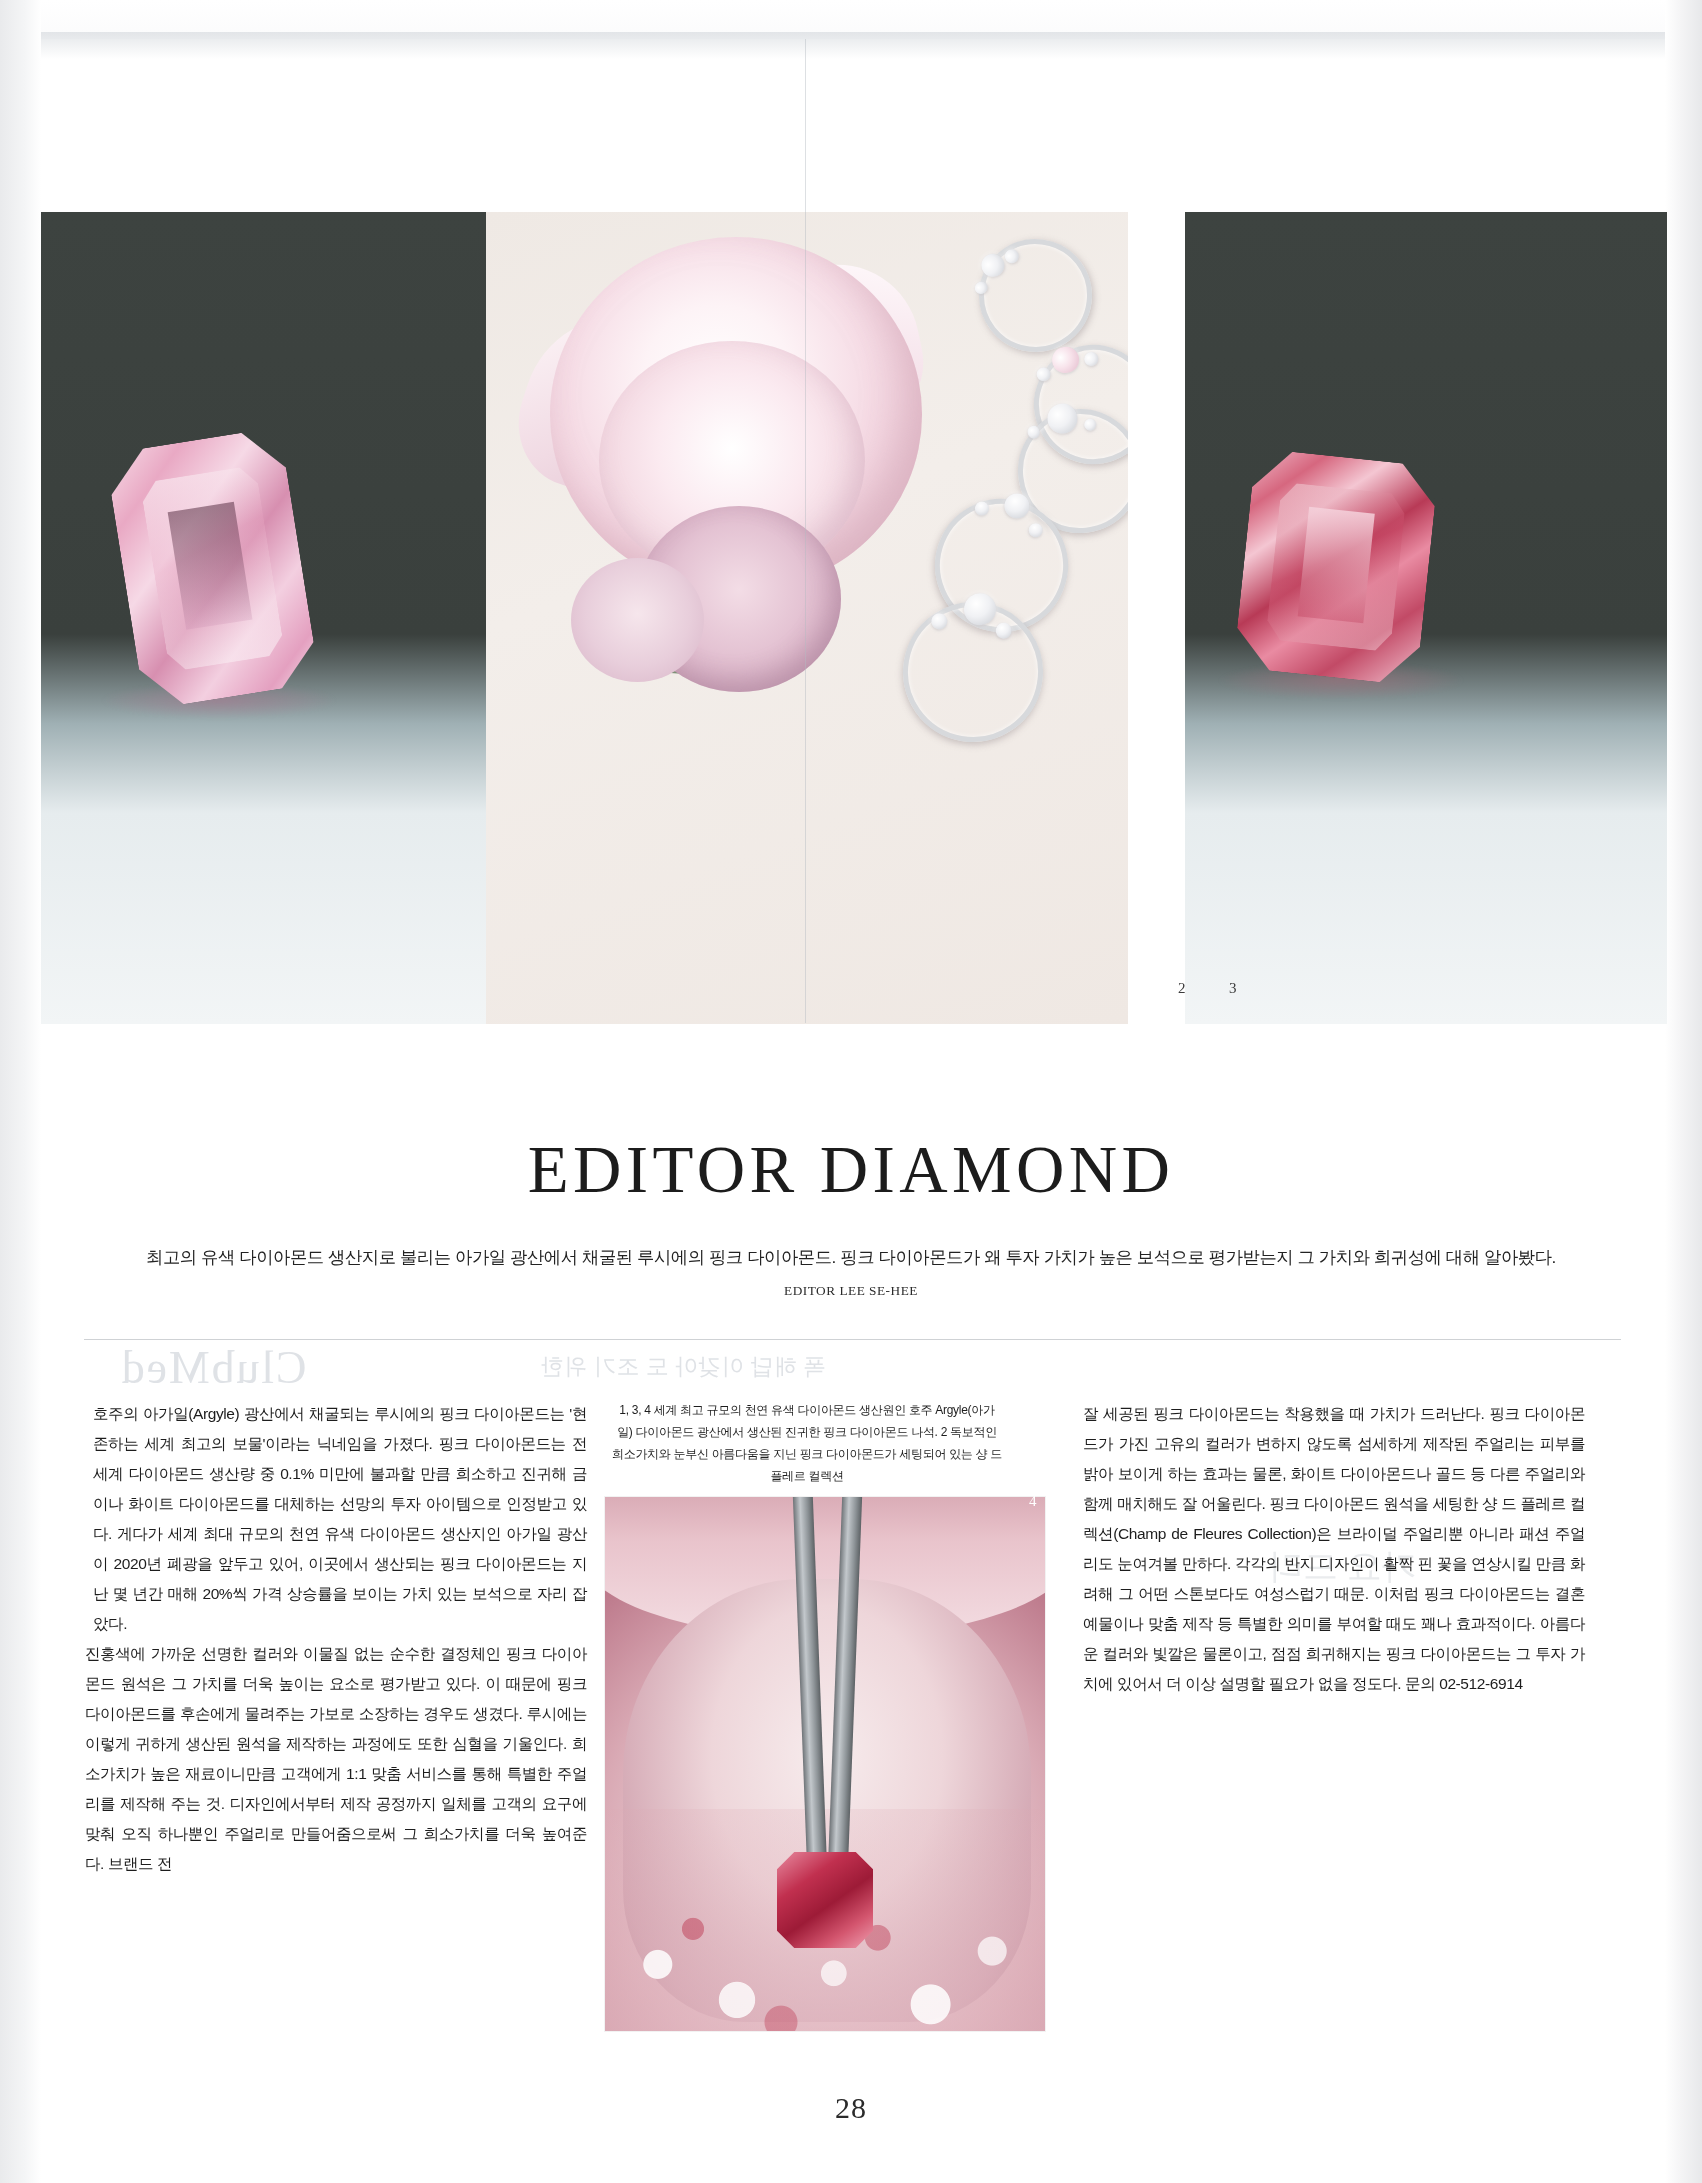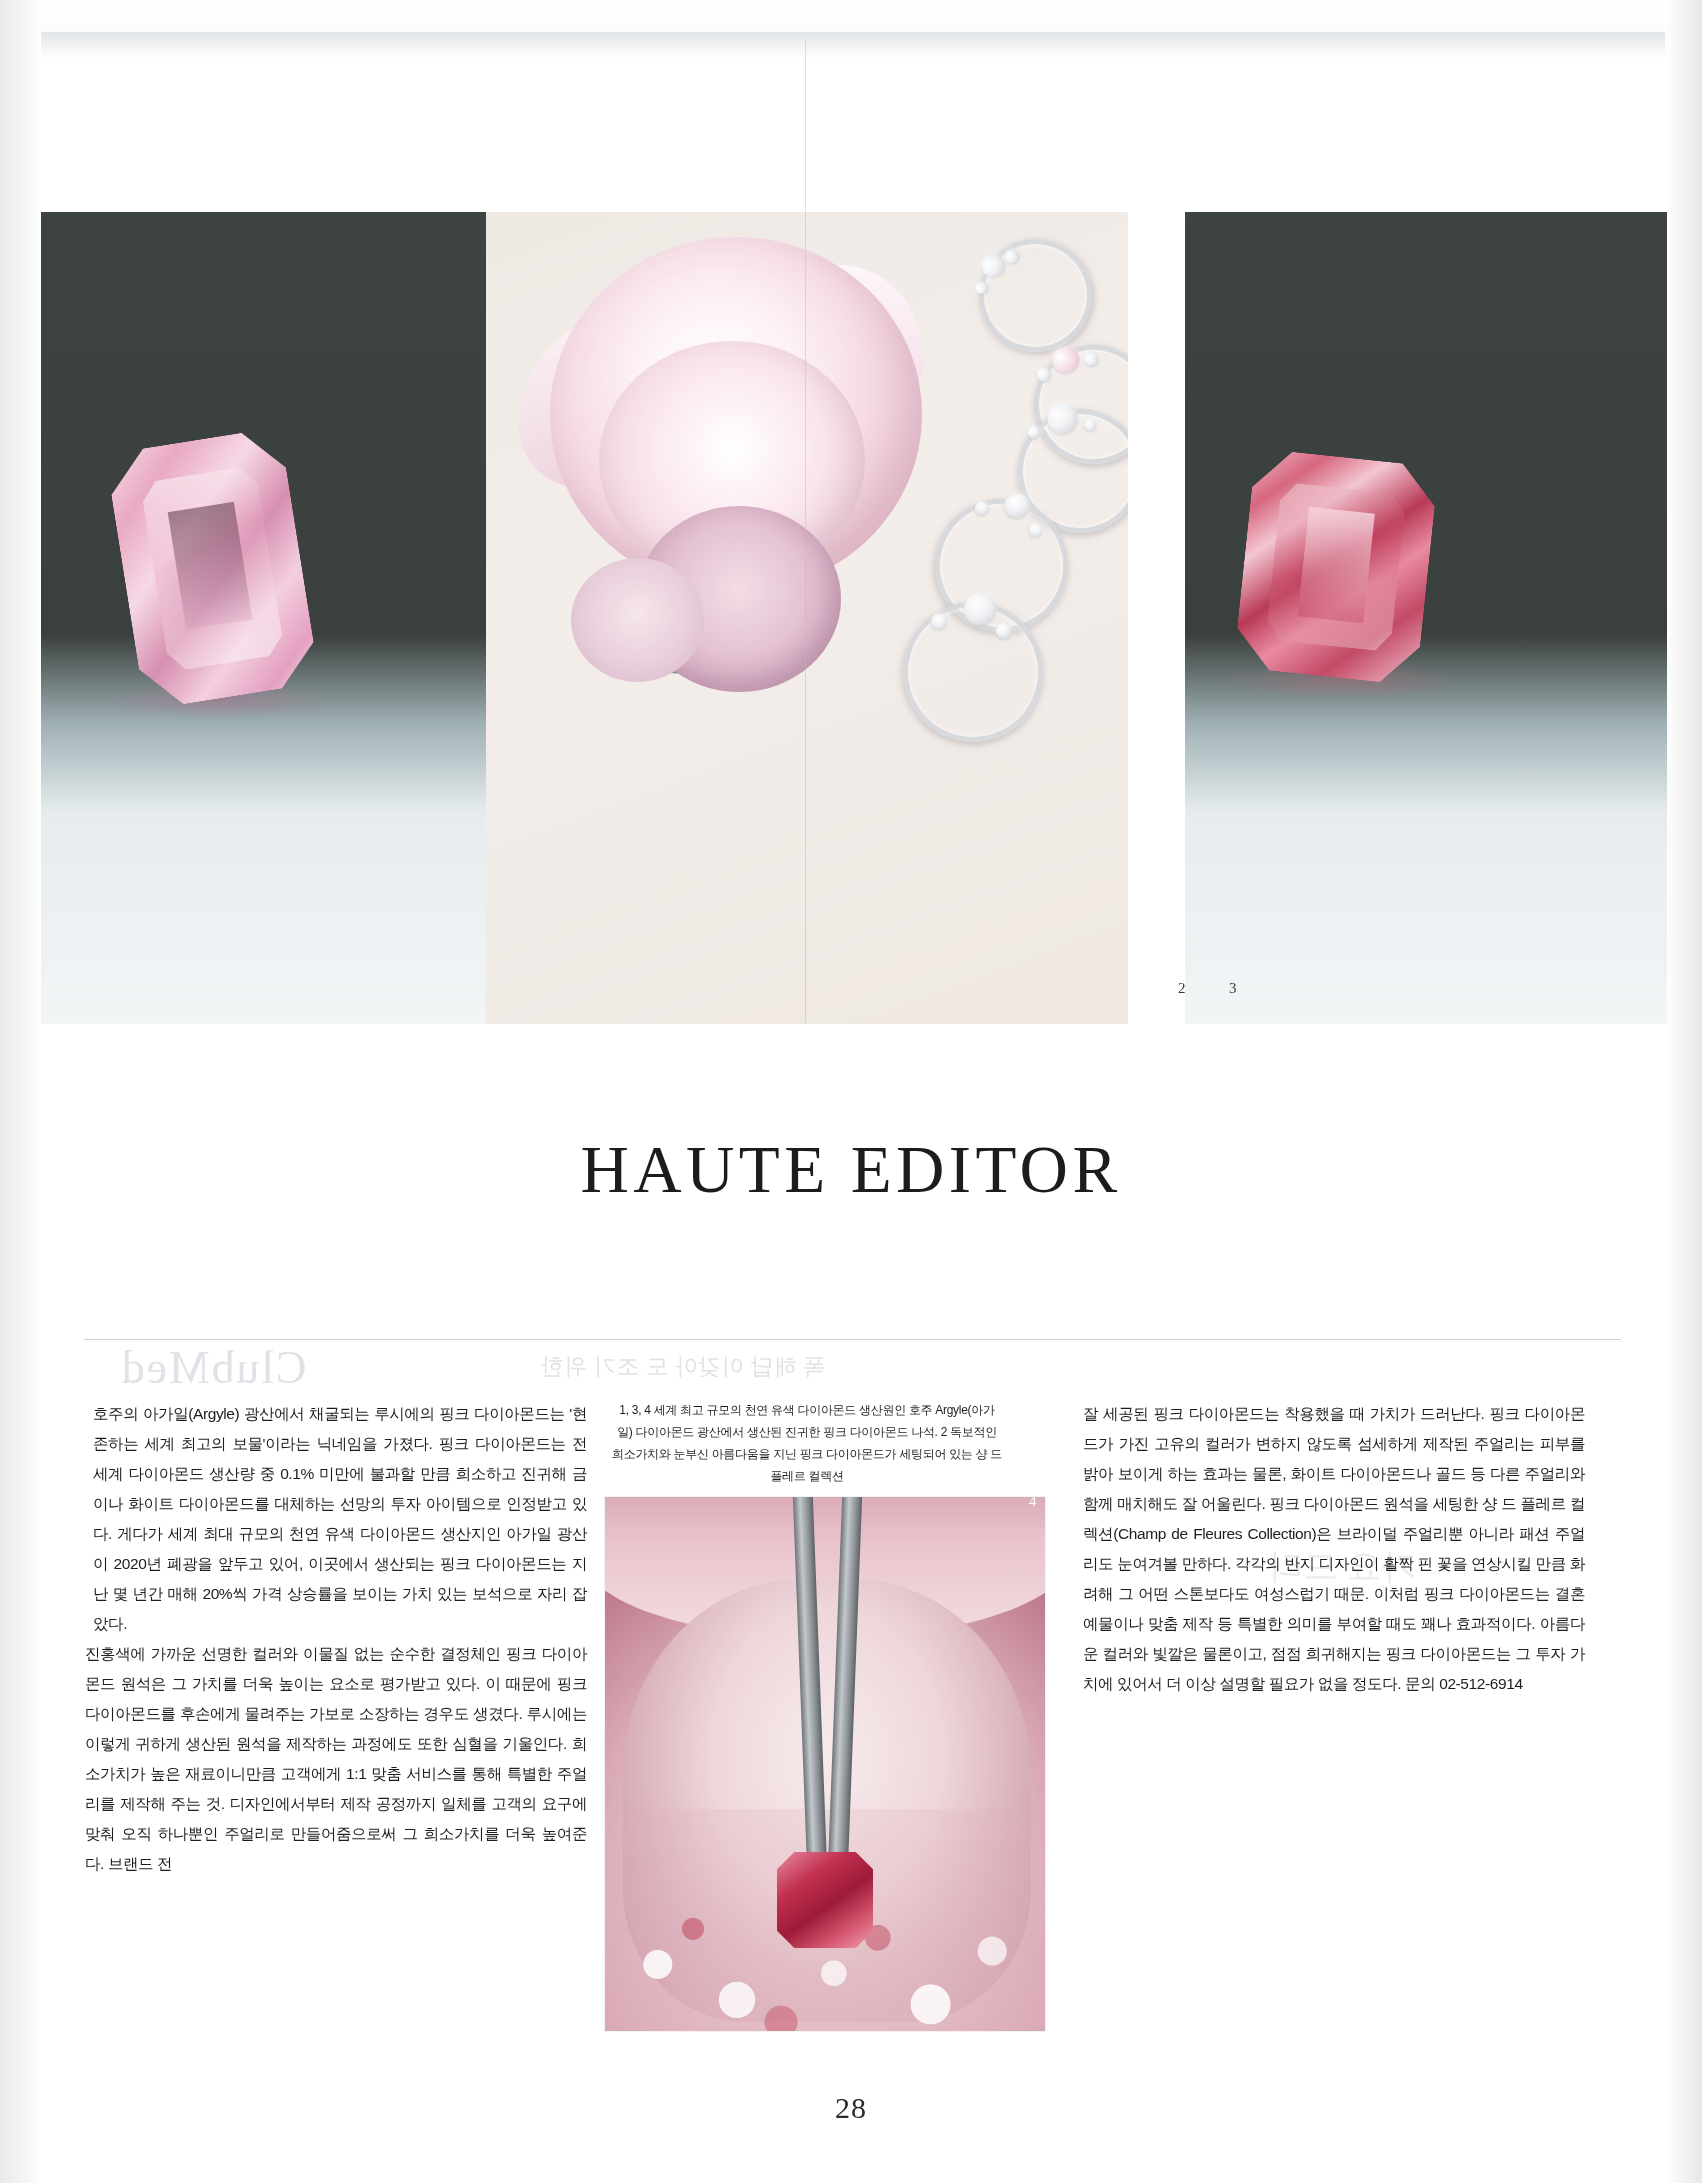--- a/index.html
+++ b/index.html
@@ -497,22 +497,26 @@
         <div class="facet1"></div>
       </div>
     </div>
 
     <div class="img-num num2">2</div>
     <div class="img-num num3">3</div>
   </div>
 
   <div class="fold-line"></div>
 
-  <div class="title">HAUTE EDITOR</div>
-
+  <div class="title">EDITOR DIAMOND</div>
+
+  <div class="deck">
+    <span>최고의 유색 다이아몬드 생산지로 불리는 아가일 광산에서 채굴된 루시에의 핑크 다이아몬드. 핑크 다이아몬드가 왜 투자 가치가 높은 보석으로 평가받는지 그 가치와 희귀성에 대해 알아봤다.</span>
+    <span class="editor">EDITOR LEE SE-HEE</span>
+  </div>
 
   <div class="rule"></div>
 
   <div class="ghost ghost-club">ClubMed</div>
   <div class="ghost ghost-kr">폭 해답 이갖아 도 조기 위한</div>
   <div class="ghost ghost-mid">가요 드리</div>
 
   <div class="col col-1">
     <p style="margin:0 0 0 8px; text-indent:0;">호주의 아가일(Argyle) 광산에서 채굴되는 루시에의 핑크 다이아몬드는 '현존하는 세계 최고의 보물'이라는 닉네임을 가졌다. 핑크 다이아몬드는 전 세계 다이아몬드 생산량 중 0.1% 미만에 불과할 만큼 희소하고 진귀해 금이나 화이트 다이아몬드를 대체하는 선망의 투자 아이템으로 인정받고 있다. 게다가 세계 최대 규모의 천연 유색 다이아몬드 생산지인 아가일 광산이 2020년 폐광을 앞두고 있어, 이곳에서 생산되는 핑크 다이아몬드는 지난 몇 년간 매해 20%씩 가격 상승률을 보이는 가치 있는 보석으로 자리 잡았다.</p>
     <p style="margin:0;">진홍색에 가까운 선명한 컬러와 이물질 없는 순수한 결정체인 핑크 다이아몬드 원석은 그 가치를 더욱 높이는 요소로 평가받고 있다. 이 때문에 핑크 다이아몬드를 후손에게 물려주는 가보로 소장하는 경우도 생겼다. 루시에는 이렇게 귀하게 생산된 원석을 제작하는 과정에도 또한 심혈을 기울인다. 희소가치가 높은 재료이니만큼 고객에게 1:1 맞춤 서비스를 통해 특별한 주얼리를 제작해 주는 것. 디자인에서부터 제작 공정까지 일체를 고객의 요구에 맞춰 오직 하나뿐인 주얼리로 만들어줌으로써 그 희소가치를 더욱 높여준다. 브랜드 전</p>

